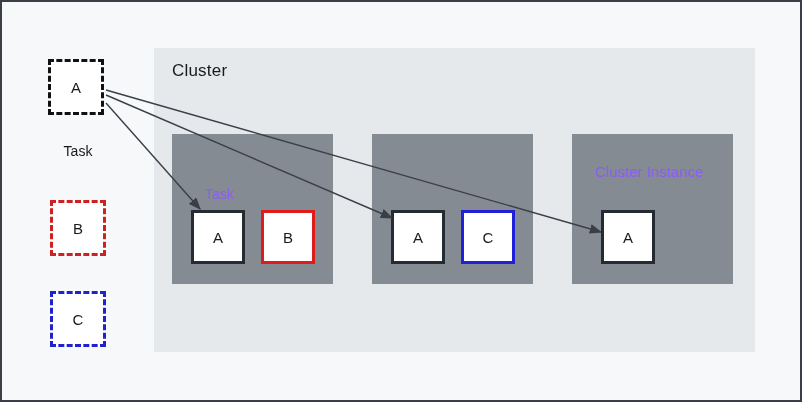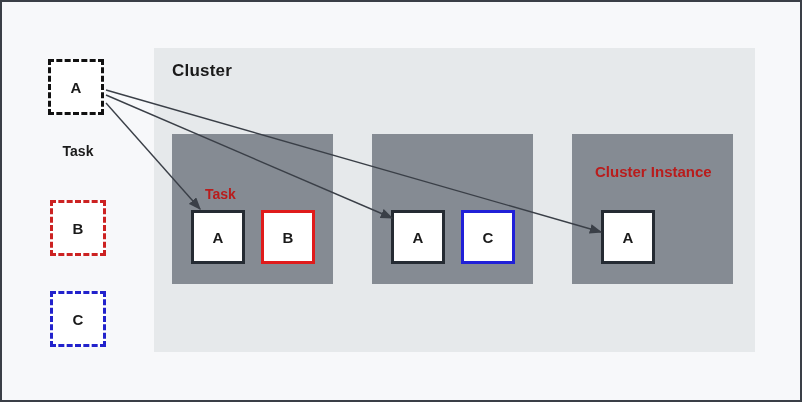--- a/index.html
+++ b/index.html
@@ -9,21 +9,20 @@
   }
   #canvas {
     position: relative;
     width: 802px;
     height: 402px;
     background: #f7f8fa;
     box-sizing: border-box;
     border: 2px solid #3a3f47;
     overflow: hidden;
     font-family: "Liberation Sans", sans-serif;
-    font-weight: bold;
   }
 
   
   .cluster-panel {
     position: absolute;
     left: 152px;
     top: 46px;
     width: 601px;
     height: 304px;
     background: #e6e9eb;
@@ -45,21 +44,21 @@
     top: 132px;
     height: 150px;
   }
   #instance-0 { left: 170px; width: 161px; }
   #instance-1 { left: 370px; width: 161px; }
   #instance-2 { left: 570px; width: 161px; }
 
   .instance-label {
     position: absolute;
     font-size: 14px;
-    color: #b91c1c;
+    color: #8b5cf6;
     white-space: nowrap;
   }
   #instance-label-0 { left: 203px; top: 184px; }
   #instance-label-2 { left: 593px; top: 161px; font-size: 15px; }
 
   
   .task-box {
     position: absolute;
     width: 54px;
     height: 54px;

